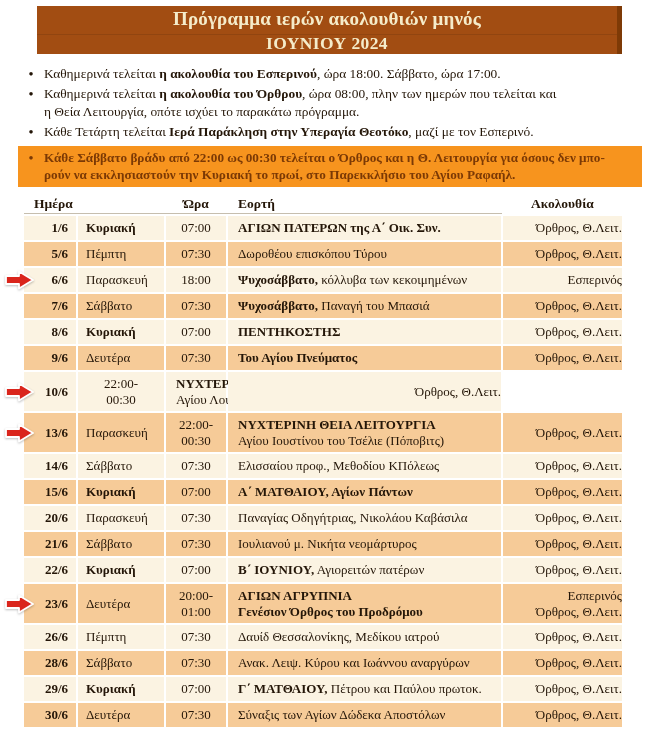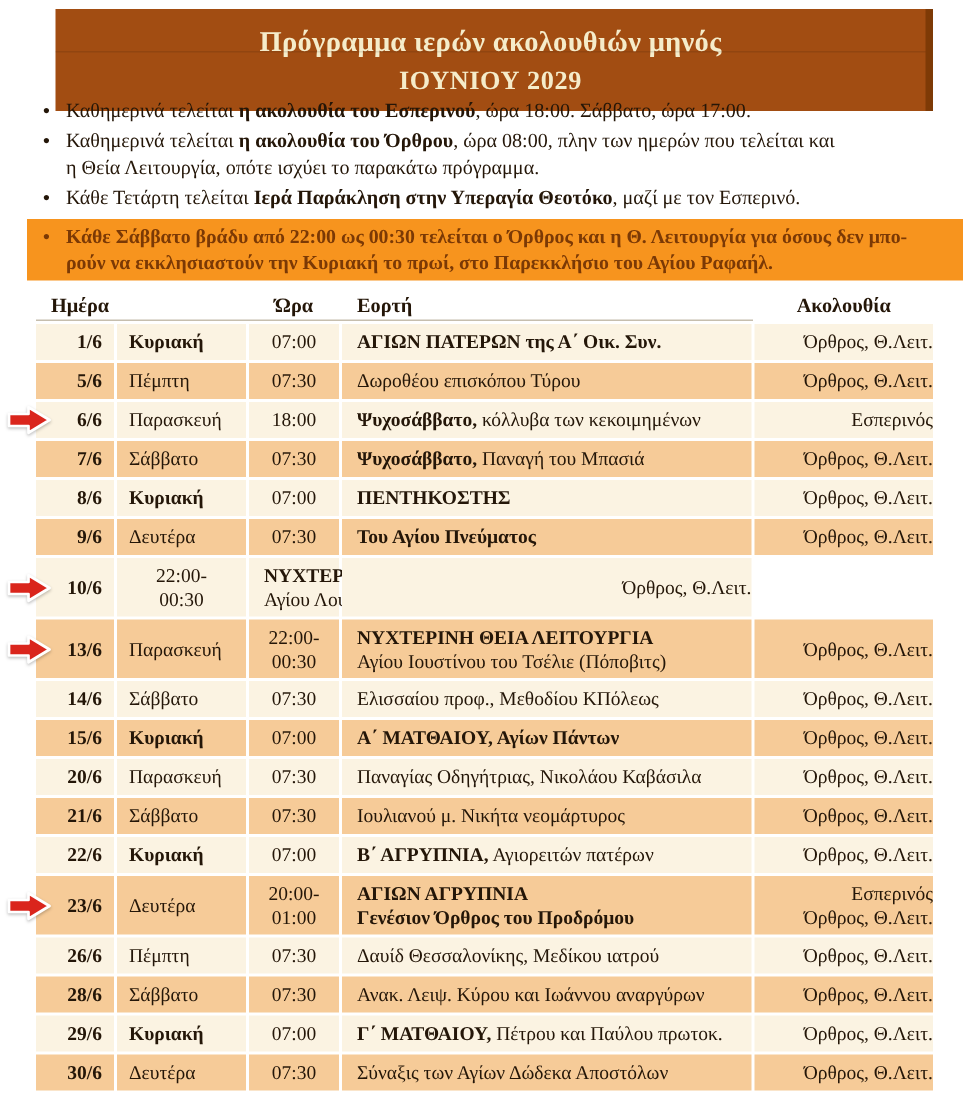--- a/index.html
+++ b/index.html
@@ -7,21 +7,21 @@
     width:650px;height:730px;background:#ffffff;
     font-family:"Liberation Serif","DejaVu Serif",serif;
     color:var(--text,#241608);
     -webkit-font-smoothing:antialiased;
     overflow:hidden;
   }
   .page{position:relative;width:650px;height:730px;background:#fff;}
 
   
   .title-band{
-    position:absolute;left:37px;top:6px;width:580px;height:68px;
+    position:absolute;left:37px;top:6px;width:580px;height:48px;
     background:var(--band,#a24d12);
     border-right:5px solid var(--band_edge,#7e3a06);
     display:flex;flex-direction:column;justify-content:center;align-items:center;
     color:var(--band_text,#f5ecca);
   }
   .title-line1{font-size:19px;font-weight:bold;line-height:25px;letter-spacing:.2px;}
   .title-line2{font-size:17.5px;font-weight:bold;line-height:24px;letter-spacing:.4px;}
   .title-divider{position:absolute;left:0;top:28px;width:100%;height:1px;background:rgba(0,0,0,.10);}
 
   
@@ -77,21 +77,21 @@
   }
 </style>
 </head>
 <body>
 
 <div class="page">
 
   <div class="title-band">
     <div class="title-divider"></div>
     <div class="title-line1">Πρόγραμμα ιερών ακολουθιών μηνός</div>
-    <div class="title-line2">ΙΟΥΝΙΟΥ 2029</div>
+    <div class="title-line2">ΙΟΥΝΙΟΥ 2024</div>
   </div>
 
   <div class="notes">
       <div class="note">
         <span class="dot">•</span>
         <div class="note-body">
           <div class="note-line"><span>Καθημερινά τελείται </span><span class="b">η ακολουθία του Εσπερινού</span><span>, ώρα 18:00. Σάββατο, ώρα 17:00.</span></div>
         </div>
       </div>
       <div class="note">
@@ -292,21 +292,21 @@
             <div class="svc-line">Όρθρος, Θ.Λειτ.</div>
           </div>
         </div>
         <div class="row grid-cols cream single">
           <div class="cell c-date">22/6</div>
           <div class="cell c-day bold">Κυριακή</div>
           <div class="cell c-time">
             <div class="time-line">07:00</div>
           </div>
           <div class="cell c-feast">
-            <div class="feast-line"><span class="b">Β΄ ΑΓΡΥΠΝΙΑ,</span><span> Αγιορειτών πατέρων</span></div>
+            <div class="feast-line"><span class="b">Β΄ ΙΟΥΝΙΟΥ,</span><span> Αγιορειτών πατέρων</span></div>
           </div>
           <div class="cell c-service">
             <div class="svc-line">Όρθρος, Θ.Λειτ.</div>
           </div>
         </div>
         <div class="row grid-cols orange tall">
           <span class="arrow"><svg viewBox="0 0 32 22" width="32" height="22">
               <path d="M2 7 H15 V2.5 L29 11 L15 19.5 V15 H2 Z" fill="#da251c" stroke="#ffffff" stroke-width="1.8" stroke-linejoin="round"></path>
             </svg></span>
           <div class="cell c-date">23/6</div>

